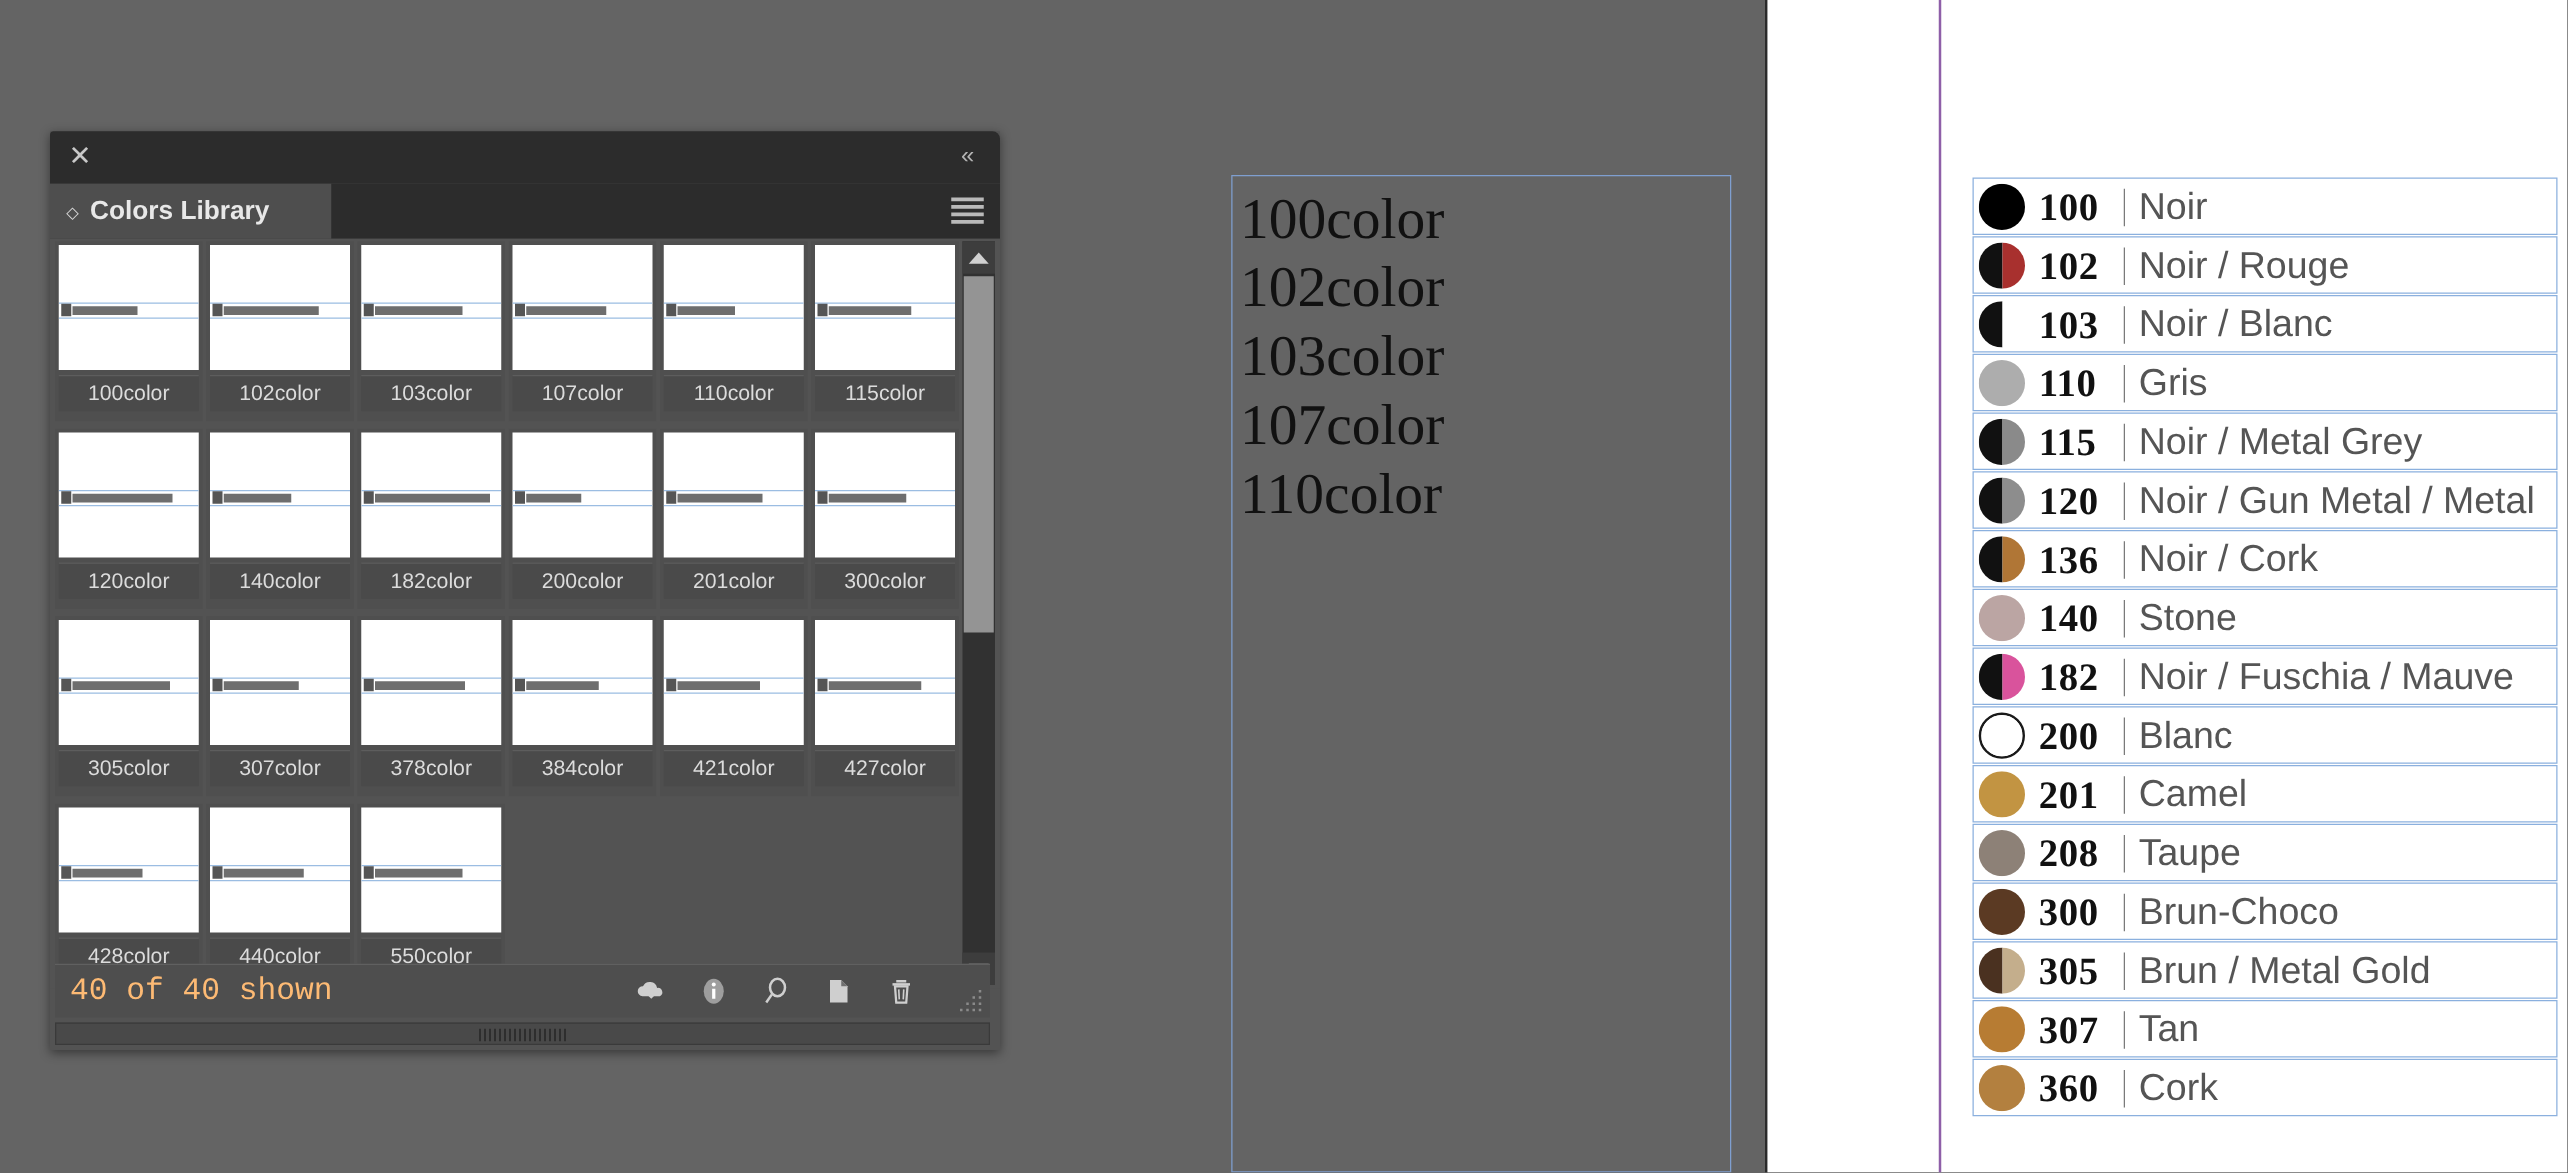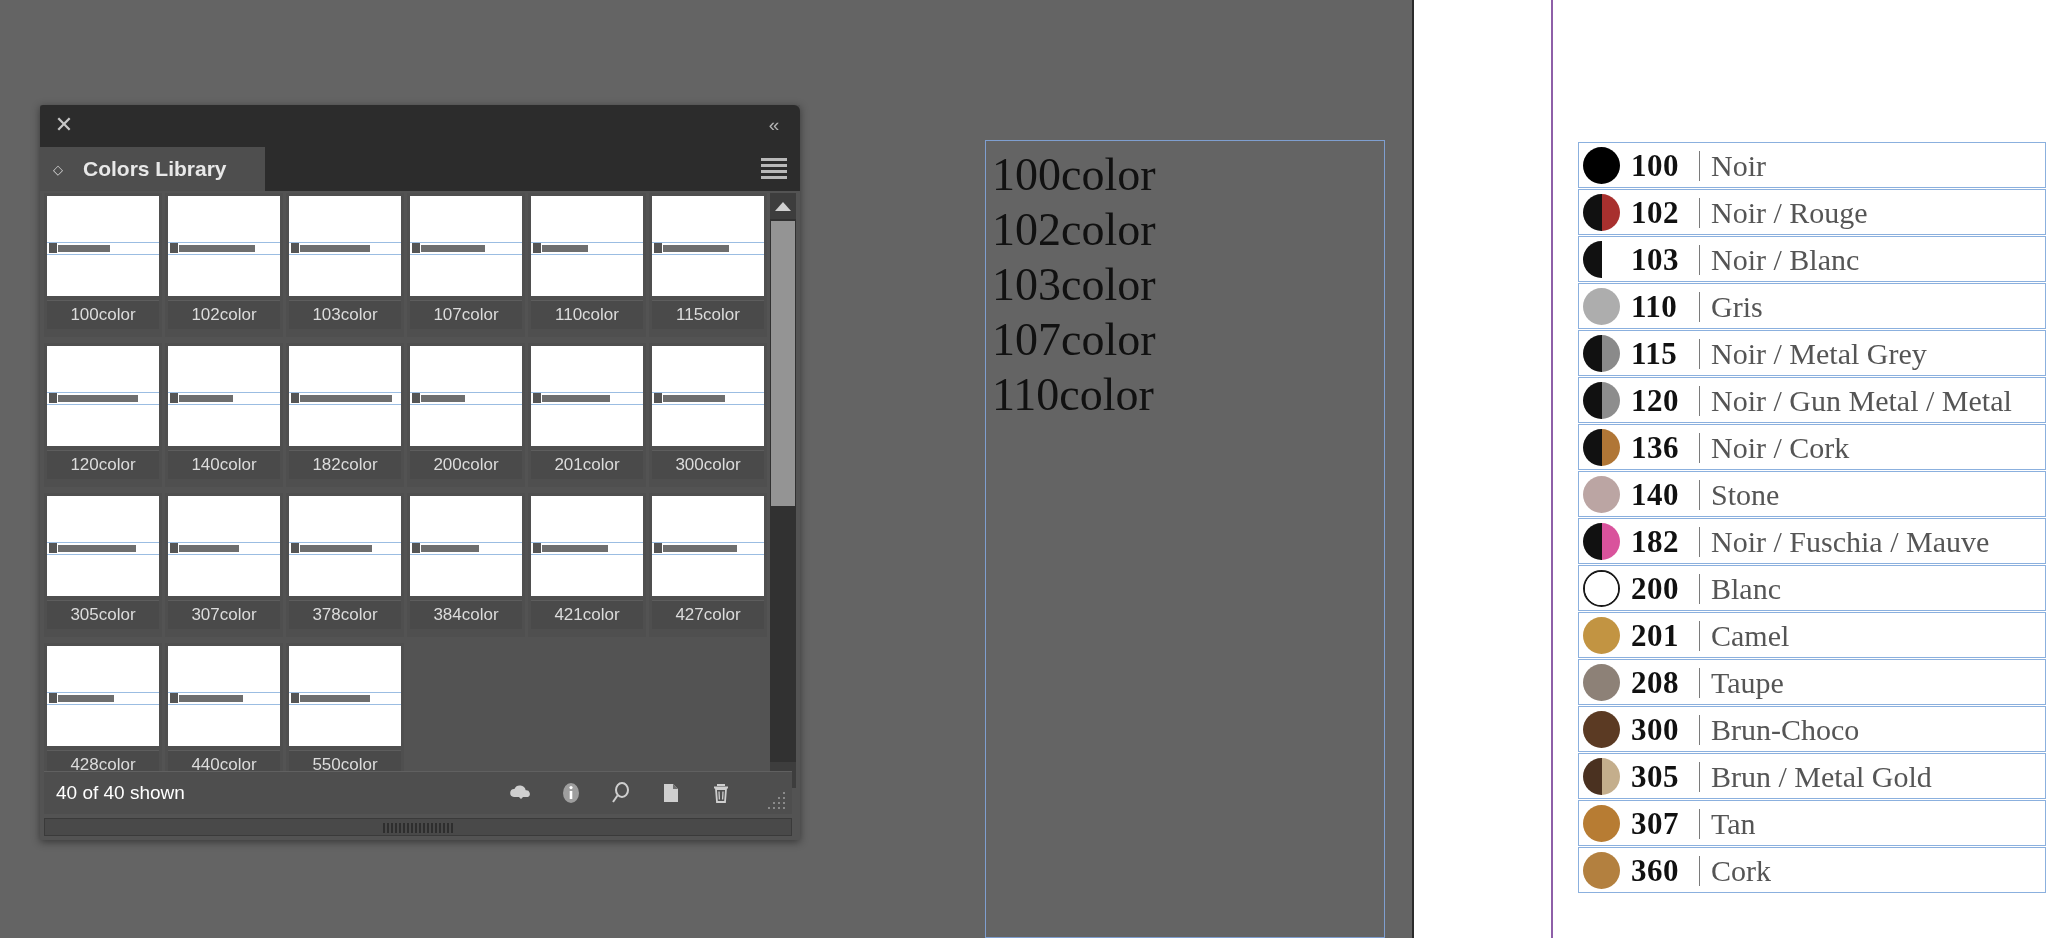--- a/index.html
+++ b/index.html
@@ -38,21 +38,21 @@
   #tabstrip{position:relative;height:44px;background:#2c2c2c;}
   #tab-active{
     position:absolute;left:0;top:0;width:225px;height:44px;background:#4e4e4e;
     display:flex;align-items:center;
   }
   #tab-diamond{
     margin-left:13px;width:13px;height:13px;flex:none;
     color:#d8d8d8;font-size:13px;line-height:13px;
   }
   #tab-label{
-    margin-left:17px;color:#e8e8e8;font-size:21px;font-weight:bold;
+    margin-left:6px;color:#e8e8e8;font-size:21px;font-weight:bold;
     white-space:nowrap;
   }
   #panel-menu{
     position:absolute;right:13px;top:11px;width:26px;height:21px;cursor:pointer;
   }
   #panel-menu i{display:block;height:3px;background:#b9b9b9;margin-bottom:3px;}
 
   
   #grid-region{position:absolute;left:0;top:86px;width:760px;height:600px;background:#535353;}
   #grid{
@@ -91,21 +91,21 @@
     position:absolute;left:1px;top:28px;width:24px;height:285px;background:#949494;cursor:pointer;
   }
 
   
   #statusbar{
     position:absolute;left:4px;bottom:26px;width:748px;height:42px;background:#4e4e4e;
     border-top:1px solid #606060;
   }
   #status-text{
     position:absolute;left:12px;top:0;height:42px;line-height:42px;
-    color:#ffffff;font-size:19px;white-space:nowrap;
+    color:#fdba74;font-size:25px;white-space:nowrap;font-family:Liberation Mono, monospace;
   }
   #status-icons{
     position:absolute;right:58px;top:0;height:42px;display:flex;align-items:center;gap:24px;
   }
   #status-icons .ic{width:26px;height:26px;cursor:pointer;color:#cfcfcf;}
   #grip{position:absolute;right:4px;bottom:2px;width:20px;height:20px;}
   #grip .d{position:absolute;width:2px;height:2px;background:#8a8a8a;}
   #panel-footer{
     position:absolute;left:4px;bottom:4px;width:748px;height:18px;background:#494949;
     border:1px solid #3a3a3a;box-sizing:border-box;
@@ -142,21 +142,21 @@
   .crow .num{
     position:absolute;left:52px;top:0;height:46px;line-height:46px;
     font-size:31px;font-weight:bold;color:#111;letter-spacing:.5px;font-family:Liberation Serif, serif;
   }
   .crow .pipe{
     position:absolute;left:120px;top:8px;width:1px;height:30px;background:#7a7a7a;
   }
   .crow .nm{
     position:absolute;left:132px;top:0;height:46px;line-height:46px;
     font-size:30px;color:#555;white-space:nowrap;
-    font-family:Liberation Serif, serif;font-weight:300;
+    font-family:Liberation Sans, sans-serif;font-weight:300;
   }
 </style>
 </head>
 <body>
 
 <div id="canvas"></div>
 <div id="canvas-edge"></div>
 <div id="page-white"></div>
 <div id="page-guide"></div>
 

